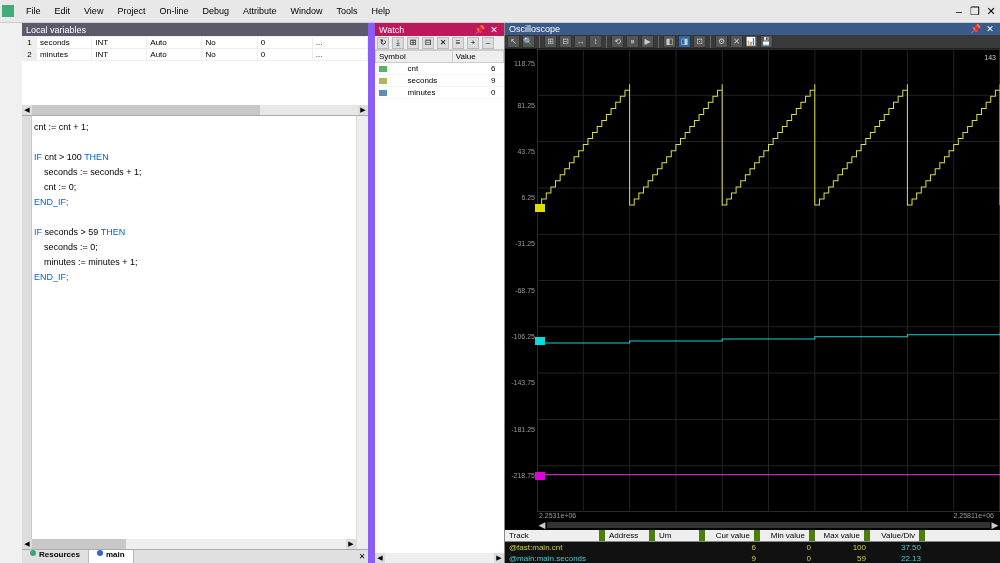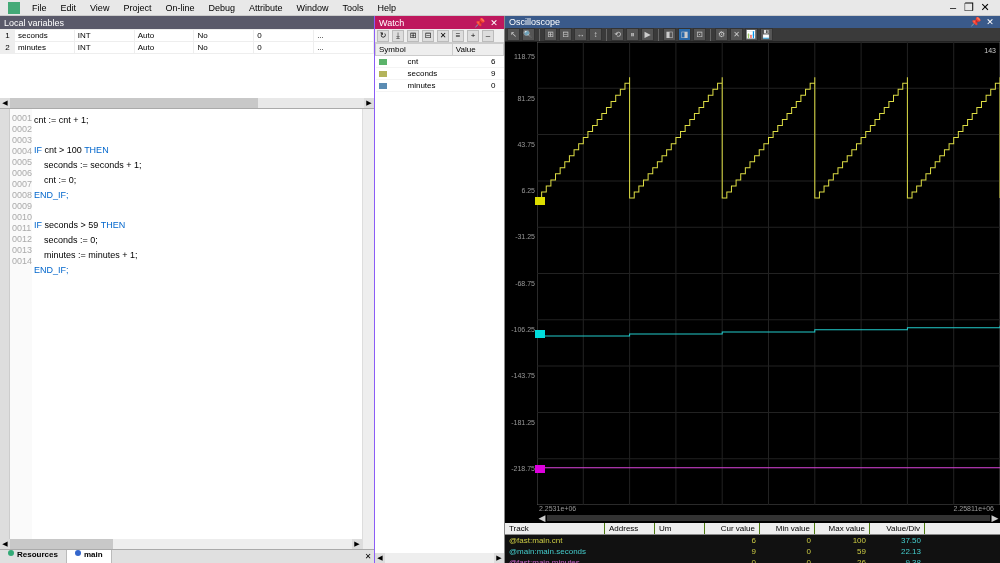--- a/index.html
+++ b/index.html
@@ -1,27 +1,27 @@
 <!DOCTYPE html>
 <html><head>
 <meta charset="utf-8">
 <style>
 * { margin: 0; padding: 0; box-sizing: border-box; font-family: "Segoe UI", Arial, sans-serif; }
 body { width: 1000px; height: 563px; background: #f0f0f0; overflow: hidden; display: flex; flex-direction: column; font-size: 9px; }
 
 
-.menubar { height: 16px; background: #e8e8e8; display: flex; align-items: center; padding: 0 8px; gap: 2px; border-bottom: 1px solid #ccc; }
+.menubar { height: 23px; background: #e8e8e8; display: flex; align-items: center; padding: 0 2px; gap: 2px; border-bottom: 1px solid #ccc; }
 .menubar .icon { width: 12px; height: 12px; background: #4a7; margin-right: 4px; }
 .menubar .item { padding: 0 6px; cursor: pointer; }
 .menubar .spacer { flex: 1; }
 .menubar .winbtn { width: 14px; height: 14px; display: flex; align-items: center; justify-content: center; cursor: pointer; font-size: 11px; line-height: 1; }
 
 
 .main { flex: 1; display: flex; overflow: hidden; }
-.left-col { width: 375px; display: flex; flex-direction: column; border-right: 1px solid #8b5cf6; }
+.left-col { width: 375px; display: flex; flex-direction: column; border-right: 7px solid #8b5cf6; padding-left: 22px; }
 .mid-col { width: 130px; display: flex; flex-direction: column; border-right: 1px solid #888; }
 .right-col { flex: 1; display: flex; flex-direction: column; background: #000; color: #bbb; }
 
 
 .titlebar { height: 13px; background: #5a5a6a; color: #fff; display: flex; align-items: center; padding: 0 4px; font-size: 9px; }
 .titlebar.watch { background: #be185d; }
 .titlebar.osc { background: #3a5a8a; }
 .titlebar .t-spacer { flex: 1; }
 .titlebar .tbtn { width: 12px; height: 12px; margin-left: 2px; display: flex; align-items: center; justify-content: center; cursor: pointer; font-size: 9px; }
 
@@ -96,21 +96,21 @@
 
 .scope .xaxis { height: 18px; position: relative; font-size: 7px; color: #999; }
 .scope .xaxis .xl { position: absolute; }
 .scope .scrollbar { position: absolute; bottom: 0; left: 32px; right: 0; height: 10px; display: flex; align-items: center; }
 .scope .scrollbar .arrow { width: 10px; color: #ccc; display: flex; align-items: center; justify-content: center; cursor: pointer; font-size: 9px; }
 .scope .scrollbar .track { flex: 1; height: 6px; background: #333; position: relative; }
 
 
 .tracktable { height: 48px; background: #111; font-size: 8px; }
 .tracktable .hdr { height: 12px; background: #eee; color: #000; display: flex; border-bottom: 1px solid #888; }
-.tracktable .hdr div { padding: 0 4px; border-right: 1px solid #4d7c0f; display: flex; align-items: center; }
+.tracktable .hdr div { padding: 0 4px; border-right: 6px solid #4d7c0f; display: flex; align-items: center; }
 .tracktable .row { height: 11px; display: flex; color: #6d6; }
 .tracktable .row div { padding: 0 4px; display: flex; align-items: center; }
 .tracktable .c-track { width: 100px; }
 .tracktable .c-addr { width: 50px; }
 .tracktable .c-um { width: 50px; }
 .tracktable .c-cur { width: 55px; justify-content: flex-end; }
 .tracktable .c-min { width: 55px; justify-content: flex-end; }
 .tracktable .c-max { width: 55px; justify-content: flex-end; }
 .tracktable .c-vdiv { width: 55px; justify-content: flex-end; }
 .tracktable .row .c-cur, .tracktable .row .c-min, .tracktable .row .c-max { color: #cc4; }
@@ -170,36 +170,20 @@
         <div class="arrow">◀</div>
         <div class="track">
             <div class="thumb"></div>
           </div>
         <div class="arrow">▶</div>
       </div>
     </div>
 
     <div class="editor">
       <div class="gutter-strip"></div>
-      <div class="lineno-strip">
-        <div>0001</div>
-          <div>0002</div>
-          <div>0003</div>
-        <div>0004</div>
-          <div>0005</div>
-          <div>0006</div>
-        <div>0007</div>
-          <div>0008</div>
-          <div>0009</div>
-        <div>0010</div>
-          <div>0011</div>
-          <div>0012</div>
-        <div>0013</div>
-          <div>0014</div>
-      </div>
       <div class="code"><span>cnt := cnt + 1;</span>
 <span></span>
 <span class="kw">IF</span><span> cnt &gt; 100 </span><span class="kw">THEN</span>
 <span>    seconds := seconds + 1;</span>
 <span>    cnt := 0;</span>
 <span class="kw">END_IF;</span>
 <span></span>
 <span class="kw">IF</span><span> seconds &gt; 59 </span><span class="kw">THEN</span>
 <span>    seconds := 0;</span>
 <span>    minutes := minutes + 1;</span>

